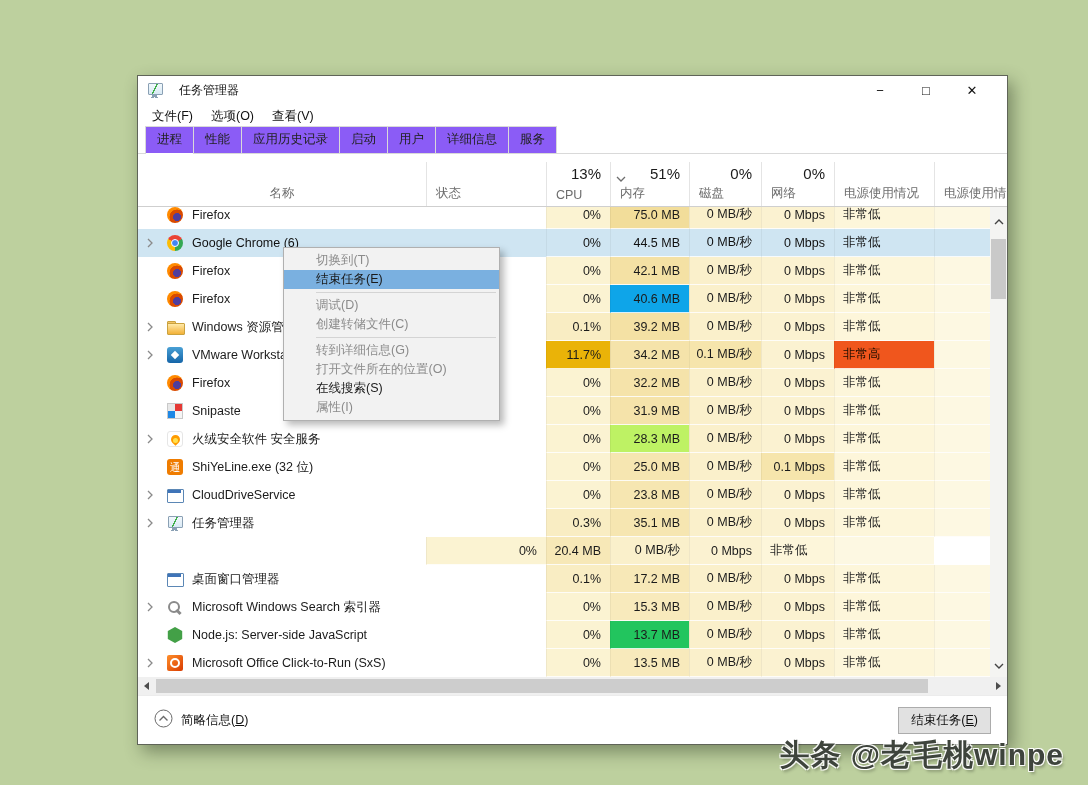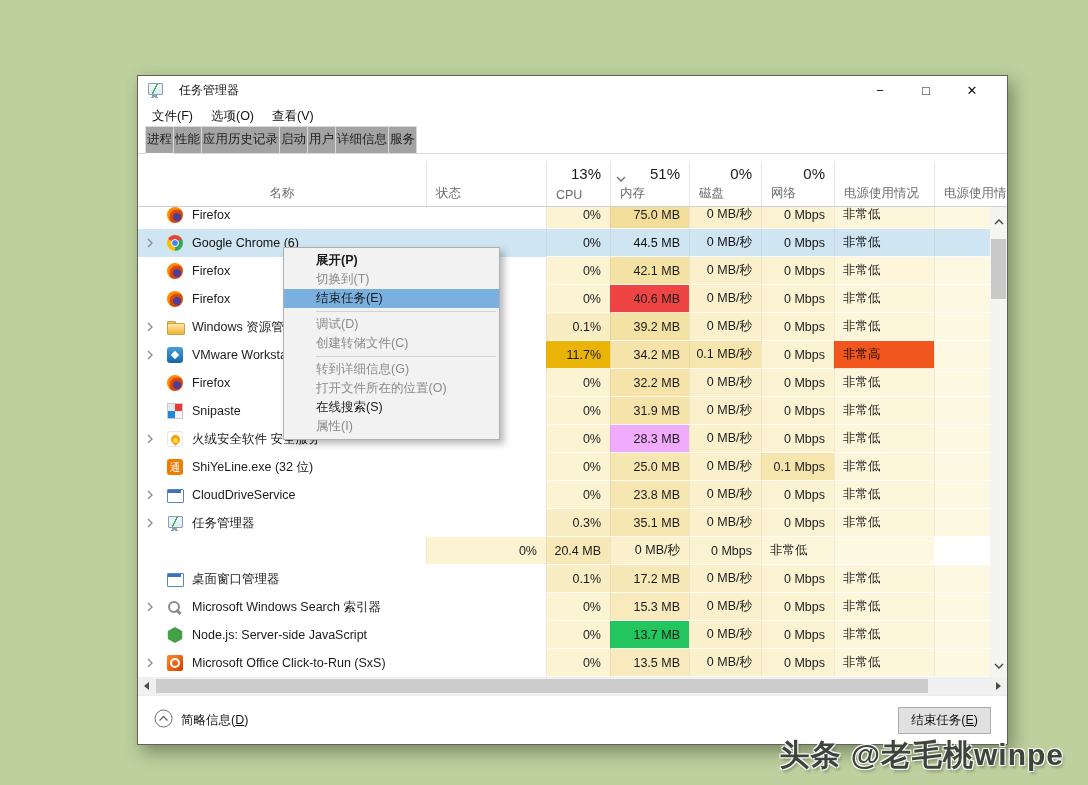--- a/index.html
+++ b/index.html
@@ -14,21 +14,21 @@
   .titlebar { height:28px; display:flex; align-items:center; padding-left:9px; }
   .titlebar .title { font-size:12px; color:#111; margin-left:7px; }
   .controls { margin-left:auto; margin-right:12px; display:flex; height:100%; }
   .ctrl { width:46px; display:flex; align-items:center; justify-content:center;
           font-size:13px; color:#111; cursor:default; }
 
   .menubar { height:24px; display:flex; align-items:center; padding-left:5px; font-size:12.5px; color:#111; }
   .menubar .menu-item { padding:3px 9px; }
 
   .tabstrip { display:flex; align-items:flex-end; height:26px; border-bottom:1px solid #d9d9d9; padding-left:7px; font-size:12.5px; color:#222; }
-  .tab { padding:4px 1px 5px; border:1px solid #d9d9d9; border-bottom:none; background:#a3a3a3; position:relative; margin-left:-1px; }
+  .tab { padding:4px 11px 5px; border:1px solid #d9d9d9; border-bottom:none; background:#8b5cf6; position:relative; margin-left:-1px; }
   .tab:first-child { margin-left:0; }
   .tab.selected { z-index:2; }
   .tab.selected::after { content:""; position:absolute; left:0; right:0; bottom:-1px; height:1px; background:#fff; }
 
   
   .tablehead { margin-top:8px; height:45px; display:grid;
                grid-template-columns:288px 120px 64px 79px 72px 73px 100px 1fr;
                border-bottom:1px solid #cfcfcf; font-size:12.5px; color:#6d6d6d; }
   .th { border-left:1px solid #e4e4e4; padding:3px 9px 4px; display:flex; flex-direction:column;
         justify-content:space-between; overflow:hidden; position:relative; white-space:nowrap; }
@@ -231,21 +231,21 @@
           <div class="cell c-trend" style="background: rgb(253, 248, 226);"></div>
         </div>
         <div class="row">
           <div class="cell c-name">
             <span class="chev"></span>
             <span class="icon ic-firefox"></span>
             <span>Firefox</span>
           </div>
           <div class="cell c-status"></div>
           <div class="cell num" style="background: rgb(251, 243, 210);">0%</div>
-          <div class="cell num" style="background: #ef4444;">40.6 MB</div>
+          <div class="cell num" style="background: #0ea5e9;">40.6 MB</div>
           <div class="cell num" style="background: rgb(250, 240, 203);">0 MB/秒</div>
           <div class="cell num" style="background: rgb(251, 242, 209);">0 Mbps</div>
           <div class="cell c-power" style="background: rgb(253, 246, 218);">非常低</div>
           <div class="cell c-trend" style="background: rgb(253, 248, 226);"></div>
         </div>
         <div class="row">
           <div class="cell c-name">
             <span class="chev">
               <svg width="6" height="10">
                 <polyline points="1,1 5,5 1,9" stroke="#8a8a8a" stroke-width="1.3" fill="none"></polyline>
@@ -313,21 +313,21 @@
             <span class="chev">
               <svg width="6" height="10">
                 <polyline points="1,1 5,5 1,9" stroke="#8a8a8a" stroke-width="1.3" fill="none"></polyline>
               </svg>
             </span>
             <span class="icon ic-huorong"></span>
             <span>火绒安全软件 安全服务</span>
           </div>
           <div class="cell c-status"></div>
           <div class="cell num" style="background: rgb(251, 243, 210);">0%</div>
-          <div class="cell num" style="background: #f0abfc;">28.3 MB</div>
+          <div class="cell num" style="background: #bef264;">28.3 MB</div>
           <div class="cell num" style="background: rgb(250, 240, 203);">0 MB/秒</div>
           <div class="cell num" style="background: rgb(251, 242, 209);">0 Mbps</div>
           <div class="cell c-power" style="background: rgb(253, 246, 218);">非常低</div>
           <div class="cell c-trend" style="background: rgb(253, 248, 226);"></div>
         </div>
         <div class="row">
           <div class="cell c-name">
             <span class="chev"></span>
             <span class="icon ic-shiyeline">通</span>
             <span>ShiYeLine.exe (32 位)</span>
@@ -482,21 +482,20 @@
             <circle cx="9.5" cy="9.5" r="8.5" stroke="#6a6a6a" fill="none"></circle>
             <polyline points="5.5,11.5 9.5,7.5 13.5,11.5" stroke="#6a6a6a" stroke-width="1.4" fill="none"></polyline>
           </svg>
       </span>
       <span class="details-label" id="details-label">简略信息(<span class="akey">D</span>)</span>
     </div>
     <div class="endtask-btn" id="endtask-btn">结束任务(<span class="akey">E</span>)</div>
   </div>
 
   <div class="context-menu">
-      <div class="cm-item bold">展开(P)</div>
       <div class="cm-item disabled">切换到(T)</div>
       <div class="cm-item hl">结束任务(E)</div>
       <div class="cm-sep"></div>
       <div class="cm-item disabled">调试(D)</div>
       <div class="cm-item disabled">创建转储文件(C)</div>
       <div class="cm-sep"></div>
       <div class="cm-item disabled">转到详细信息(G)</div>
       <div class="cm-item disabled">打开文件所在的位置(O)</div>
       <div class="cm-item">在线搜索(S)</div>
       <div class="cm-item disabled">属性(I)</div>

